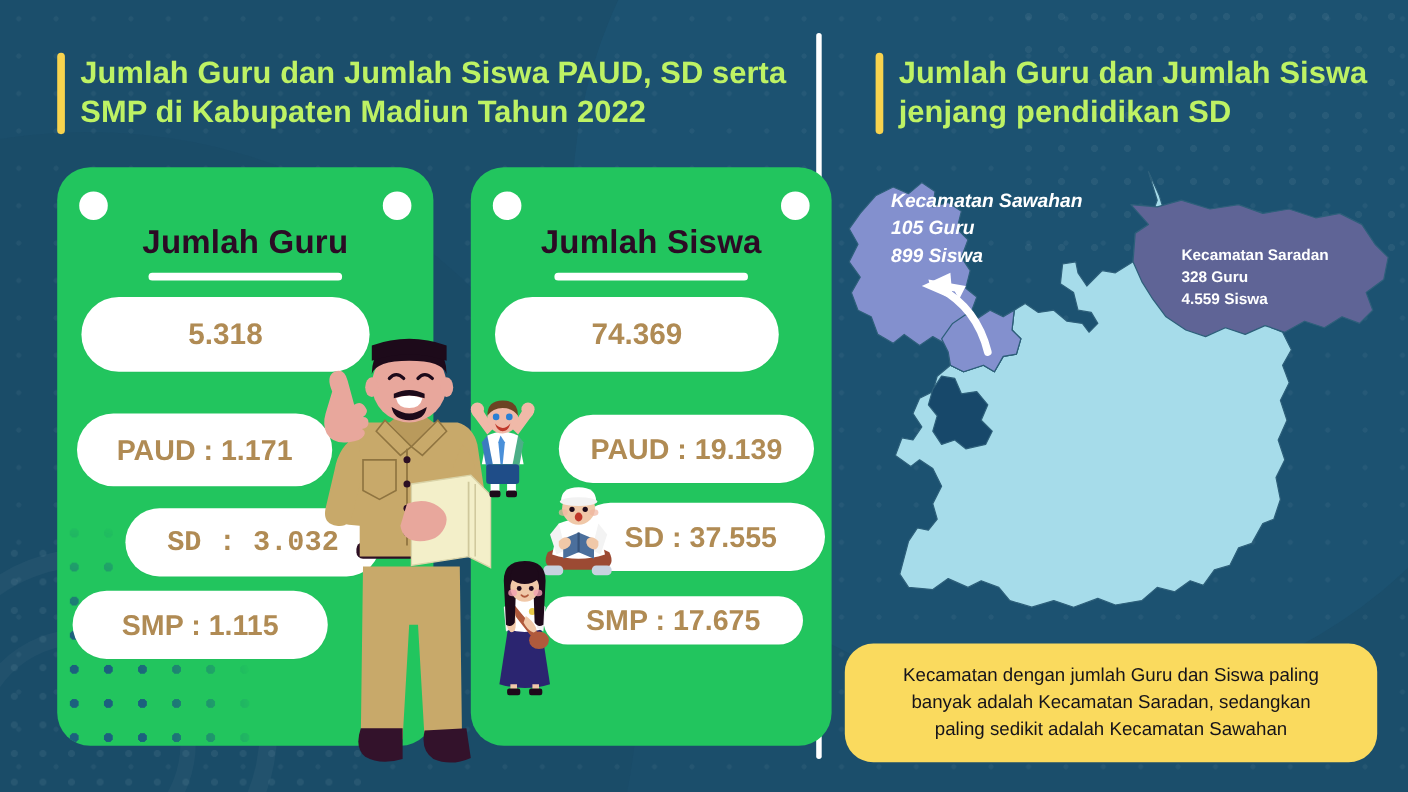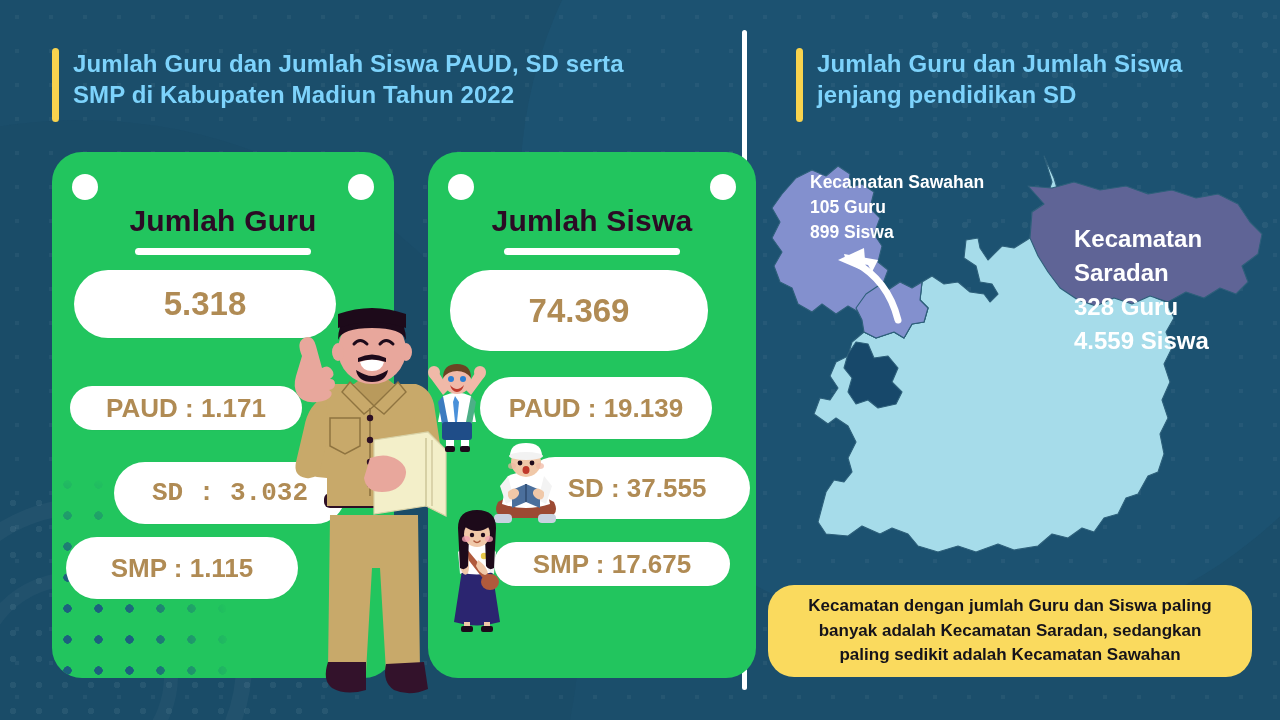--- a/index.html
+++ b/index.html
@@ -41,21 +41,21 @@
   .bg-dotfield-tr{
     position:absolute;right:0;top:0;width:360px;height:240px;
     background-image:radial-gradient(circle, rgba(255,255,255,.05) 3px, transparent 3.4px);
     background-size:30px 30px;
   }
 
   
   .title-wrap{position:absolute;display:flex;align-items:flex-start;gap:14px;}
   .title-bar{width:7px;border-radius:4px;background:#f8d34e;flex:none;}
   .title-text{
-    color:#7dd3fc;font-weight:bold;font-size:24px;line-height:1.30;
+    color:#bef264;font-weight:bold;font-size:28px;line-height:1.30;
     letter-spacing:.1px;white-space:pre-line;
   }
   #title-left{left:52px;top:48px;}
   #title-left .title-bar{height:74px;}
   #title-right{left:768px;top:48px;margin-left:28px;}
   #title-right .title-bar{height:74px;}
 
   
   .divider{
     position:absolute;left:742px;top:30px;width:5px;height:660px;
@@ -87,54 +87,54 @@
   .card-underline{
     position:absolute;left:50%;transform:translateX(-50%);top:96px;
     width:176px;height:7px;border-radius:5px;background:#ffffff;
   }
   .pill{
     position:absolute;background:#ffffff;border-radius:40px;
     display:flex;align-items:center;justify-content:center;
     color:#b08b54;font-weight:bold;
     box-shadow:0 1px 0 rgba(0,0,0,.02);
   }
-  .pill.big{font-size:33px;}
+  .pill.big{font-size:27px;}
   .pill.sub{font-size:26px;}
 
   
   #g-total{left:22px;top:118px;width:262px;height:68px;}
-  #g-paud {left:18px;top:234px;width:232px;height:44px;}
+  #g-paud {left:18px;top:224px;width:232px;height:66px;}
   #g-sd   {left:62px;top:310px;width:232px;height:62px;font-family:Liberation Mono, monospace;}
   #g-smp  {left:14px;top:385px;width:232px;height:62px;}
   
-  #s-total{left:22px;top:118px;width:258px;height:81px;}
-  #s-paud {left:52px;top:225px;width:232px;height:62px;}
+  #s-total{left:22px;top:118px;width:258px;height:68px;}
+  #s-paud {left:80px;top:225px;width:232px;height:62px;}
   #s-sd   {left:96px;top:305px;width:226px;height:62px;}
   #s-smp  {left:66px;top:390px;width:236px;height:44px;}
 
   
   .illus{position:absolute;}
   #teacher{left:268px;top:300px;width:210px;height:420px;z-index:6;}
   #kid-paud{left:424px;top:358px;width:66px;height:96px;z-index:7;}
   #kid-sd{left:486px;top:440px;width:80px;height:92px;z-index:7;}
   #kid-smp{left:444px;top:508px;width:66px;height:126px;z-index:7;}
 
   
   #map{position:absolute;left:752px;top:142px;width:516px;height:424px;}
 
   .map-label{position:absolute;color:#ffffff;font-weight:bold;white-space:pre-line;z-index:9;}
-  #label-sawahan{left:810px;top:170px;font-size:17.5px;line-height:1.42;}
-  #label-saradan{left:1074px;top:222px;font-size:24px;line-height:1.42;}
+  #label-sawahan{left:810px;top:170px;font-size:17.5px;line-height:1.42;font-style:italic;}
+  #label-saradan{left:1074px;top:222px;font-size:14px;line-height:1.42;}
 
   
   #note{
-    position:absolute;left:768px;top:585px;width:484px;height:92px;
+    position:absolute;left:768px;top:585px;width:484px;height:108px;
     background:#fada5e;border-radius:26px;
     display:flex;align-items:center;justify-content:center;
-    text-align:center;color:#15131a;font-weight:bold;font-size:17px;line-height:1.45;
+    text-align:center;color:#15131a;font-weight:normal;font-size:17px;line-height:1.45;
     padding:0 14px;box-sizing:border-box;white-space:pre-line;
   }
 </style>
 </head>
 <body>
 
 <div id="stage">
 
   <div class="bg-base"></div>
   <div class="bg-swoosh"></div>

